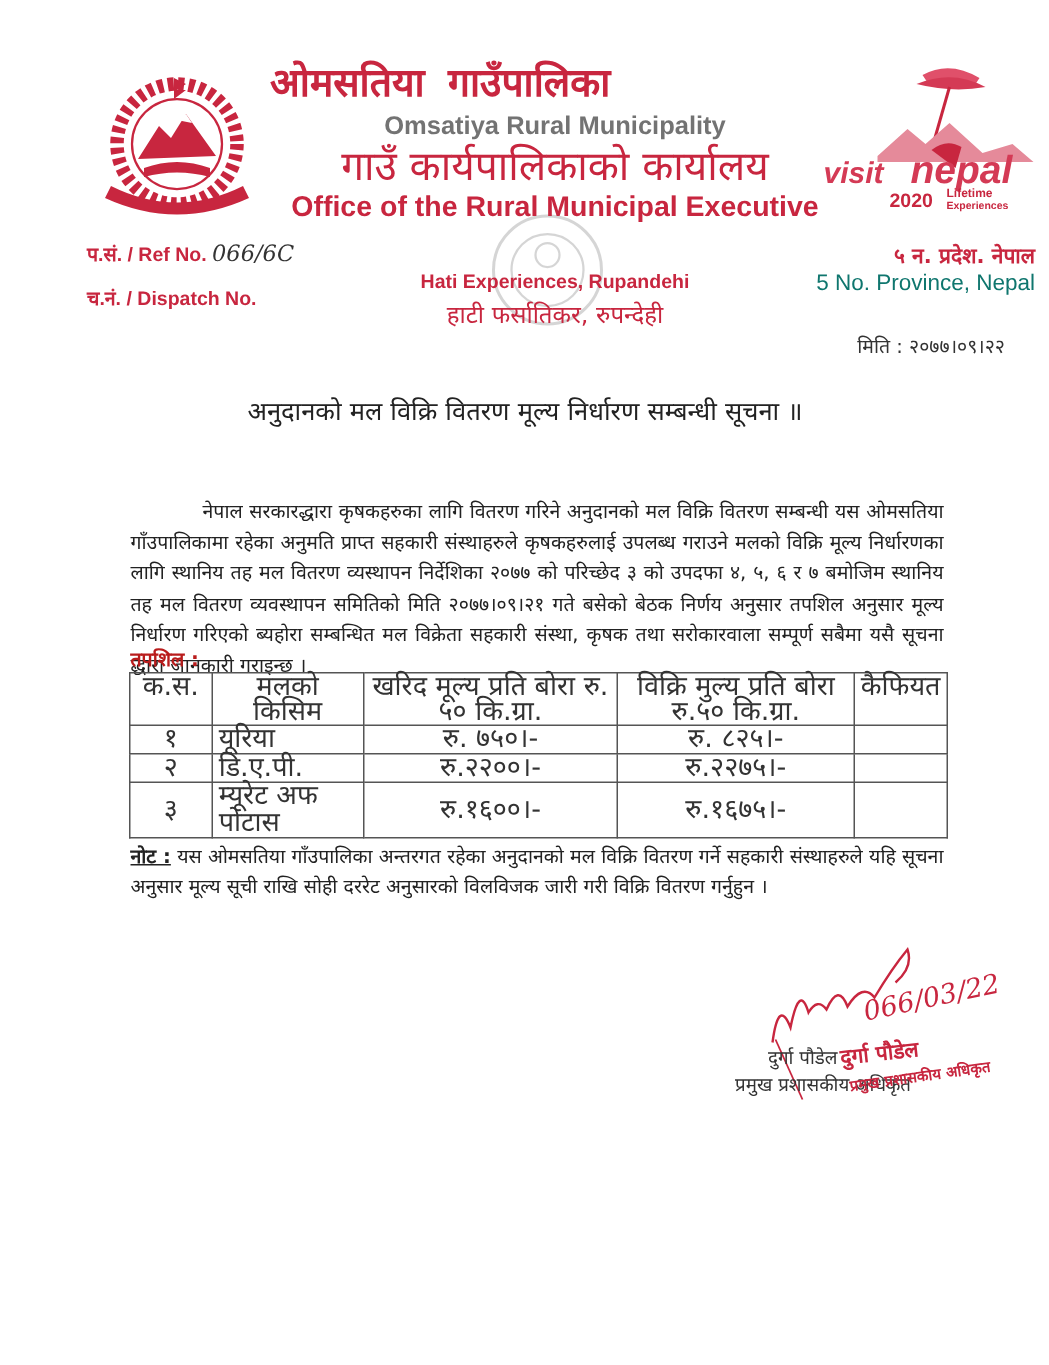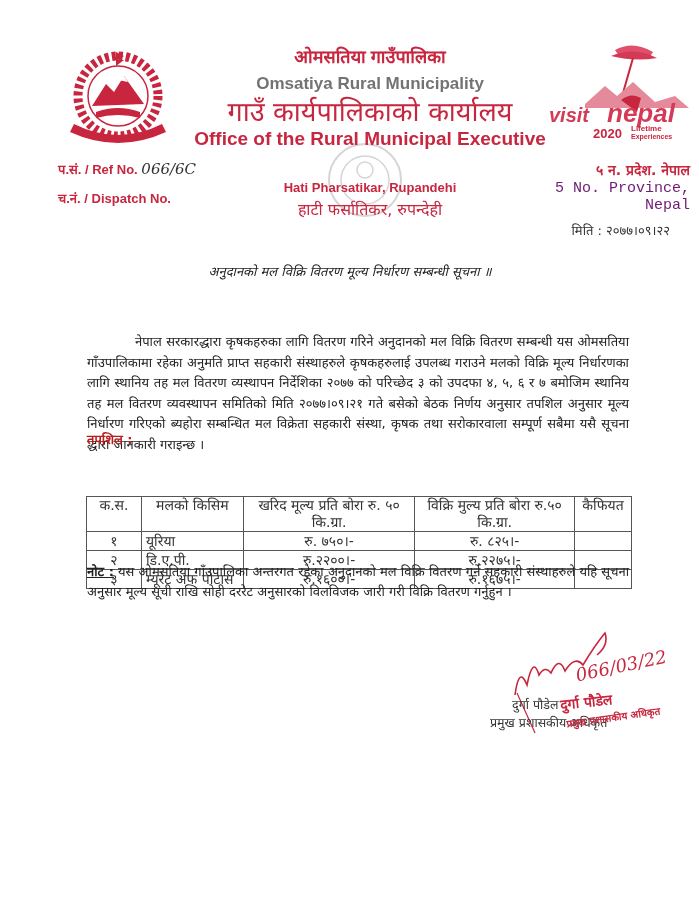--- a/index.html
+++ b/index.html
@@ -3,49 +3,49 @@
   <meta charset="utf-8">
   <style>
     html, body { margin: 0; padding: 0; background: #ffffff; }
     body { width: 699px; height: 910px; position: relative; overflow: hidden; font-family: "DejaVu Sans", sans-serif; color: #222; }
     .abs { position: absolute; }
 
     
     .emblem { left: 66px; top: 50px; width: 104px; height: 98px; }
 
     
-    .title-np { left: 180px; width: 380px; top: 42px; text-align: center; font-size: 18px; font-weight: bold; color: #c8263f; font-family: Liberation Sans, sans-serif; line-height: 30px; }
+    .title-np { left: 180px; width: 380px; top: 42px; font-size: 26px; font-weight: bold; color: #c8263f; font-family: Liberation Mono, monospace; line-height: 30px; }
     .title-en { left: 180px; width: 380px; top: 74px; text-align: center; font-size: 17px; font-weight: bold; color: #737373; font-family: "Liberation Sans", sans-serif; }
     .office-np { left: 160px; width: 420px; top: 96px; text-align: center; font-size: 27px; font-weight: normal; color: #c8263f; font-family: "DejaVu Sans", sans-serif; line-height: 32px; }
     .office-en { left: 160px; width: 420px; top: 128px; text-align: center; font-size: 19px; font-weight: bold; color: #c8263f; font-family: "Liberation Sans", sans-serif; }
     .addr-np { left: 200px; width: 340px; top: 156px; text-align: center; font-size: 16px; color: #c8263f; margin-top: 42px; }
     .addr-en { left: 200px; width: 340px; top: 180px; text-align: center; font-size: 13px; color: #c8263f; font-family: "Liberation Sans", sans-serif; font-weight: bold; }
 
     
     .ref { left: 58px; top: 160px; font-size: 13px; font-weight: bold; color: #c8263f; font-family: "Liberation Sans", sans-serif; }
     .ref .hand { color: #333; font-style: italic; font-weight: normal; font-family: "DejaVu Serif", serif; font-size: 15px; }
     .dispatch { left: 58px; top: 189px; font-size: 13px; font-weight: bold; color: #c8263f; font-family: "Liberation Sans", sans-serif; }
 
     
     .visit-logo { left: 545px; top: 42px; width: 150px; height: 105px; }
 
     
     .prov-np { left: 520px; width: 170px; top: 160px; text-align: right; font-size: 14px; font-weight: bold; color: #c8263f; }
-    .prov-en { left: 520px; width: 170px; top: 180px; text-align: right; font-size: 15px; color: #701a75; font-family: Liberation Mono, monospace; }
+    .prov-en { left: 520px; width: 170px; top: 180px; text-align: right; font-size: 15px; color: #0f766e; font-family: Liberation Sans, sans-serif; }
     .date { left: 520px; width: 150px; top: 221px; text-align: right; font-size: 13px; color: #333; }
 
     
     .stamp { left: 325px; top: 140px; width: 80px; height: 80px; opacity: 0.35; }
 
     
-    .subject { left: 120px; width: 460px; top: 262px; text-align: center; font-size: 13px; color: #222; font-style: italic; }
+    .subject { left: 120px; width: 460px; top: 262px; text-align: center; font-size: 17px; color: #222; }
     .para { left: 87px; width: 542px; top: 297px; font-size: 13px; line-height: 20.5px; text-align: justify; color: #222; text-indent: 48px; margin-top: 35px; }
     .tapashil { left: 87px; top: 430px; font-size: 13px; font-weight: bold; color: #b91c1c; }
 
-    table.prices { position: absolute; left: 86px; top: 448px; width: 546px; border-collapse: collapse; font-size: 14px; color: #333; margin-top: 48px; }
+    table.prices { position: absolute; left: 86px; top: 448px; width: 546px; border-collapse: collapse; font-size: 18px; color: #333; }
     table.prices th, table.prices td { border: 1px solid #555; padding: 0 4px; font-weight: normal; }
     table.prices th { line-height: 17px; text-align: center; vertical-align: top; }
     table.prices td { height: 18px; line-height: 18px; }
     td.c { text-align: center; }
     col.c1 { width: 55px; } col.c2 { width: 102px; } col.c3 { width: 172px; } col.c4 { width: 160px; } col.c5 { width: 57px; }
 
     .note { left: 87px; width: 542px; top: 562px; font-size: 13px; line-height: 20px; text-align: justify; color: #222; }
     .note .lbl { font-weight: bold; text-decoration: underline; }
 
     
@@ -73,21 +73,21 @@
   <circle cx="40" cy="40" r="36" fill="none" stroke="#888" stroke-width="2"></circle>
   <circle cx="40" cy="40" r="24" fill="none" stroke="#888" stroke-width="1.5"></circle>
   <circle cx="40" cy="30" r="8" fill="none" stroke="#888" stroke-width="1.5"></circle>
 </svg>
 
 <div class="abs title-np">ओमसतिया गाउँपालिका</div>
 <div class="abs title-en">Omsatiya Rural Municipality</div>
 <div class="abs office-np">गाउँ कार्यपालिकाको कार्यालय</div>
 <div class="abs office-en">Office of the Rural Municipal Executive</div>
 <div class="abs addr-np">हाटी फर्सातिकर, रुपन्देही</div>
-<div class="abs addr-en">Hati Pharsatikar, Rupandehi</div>
+<div class="abs addr-en">Hati Experiences, Rupandehi</div>
 
 <div class="abs ref">
   <span>प.सं. / Ref No.</span>
   <span class="hand">066/6C</span>
 </div>
 <div class="abs dispatch">च.नं. / Dispatch No.</div>
 
 <svg class="abs visit-logo" viewBox="0 0 150 105">
   <path d="M70 8 Q88 -2 108 10 L104 16 Q88 8 74 14 Z" fill="#e0506a"></path>
   <path d="M66 14 Q90 4 112 16 Q90 20 66 14 Z" fill="#d43a55"></path>

